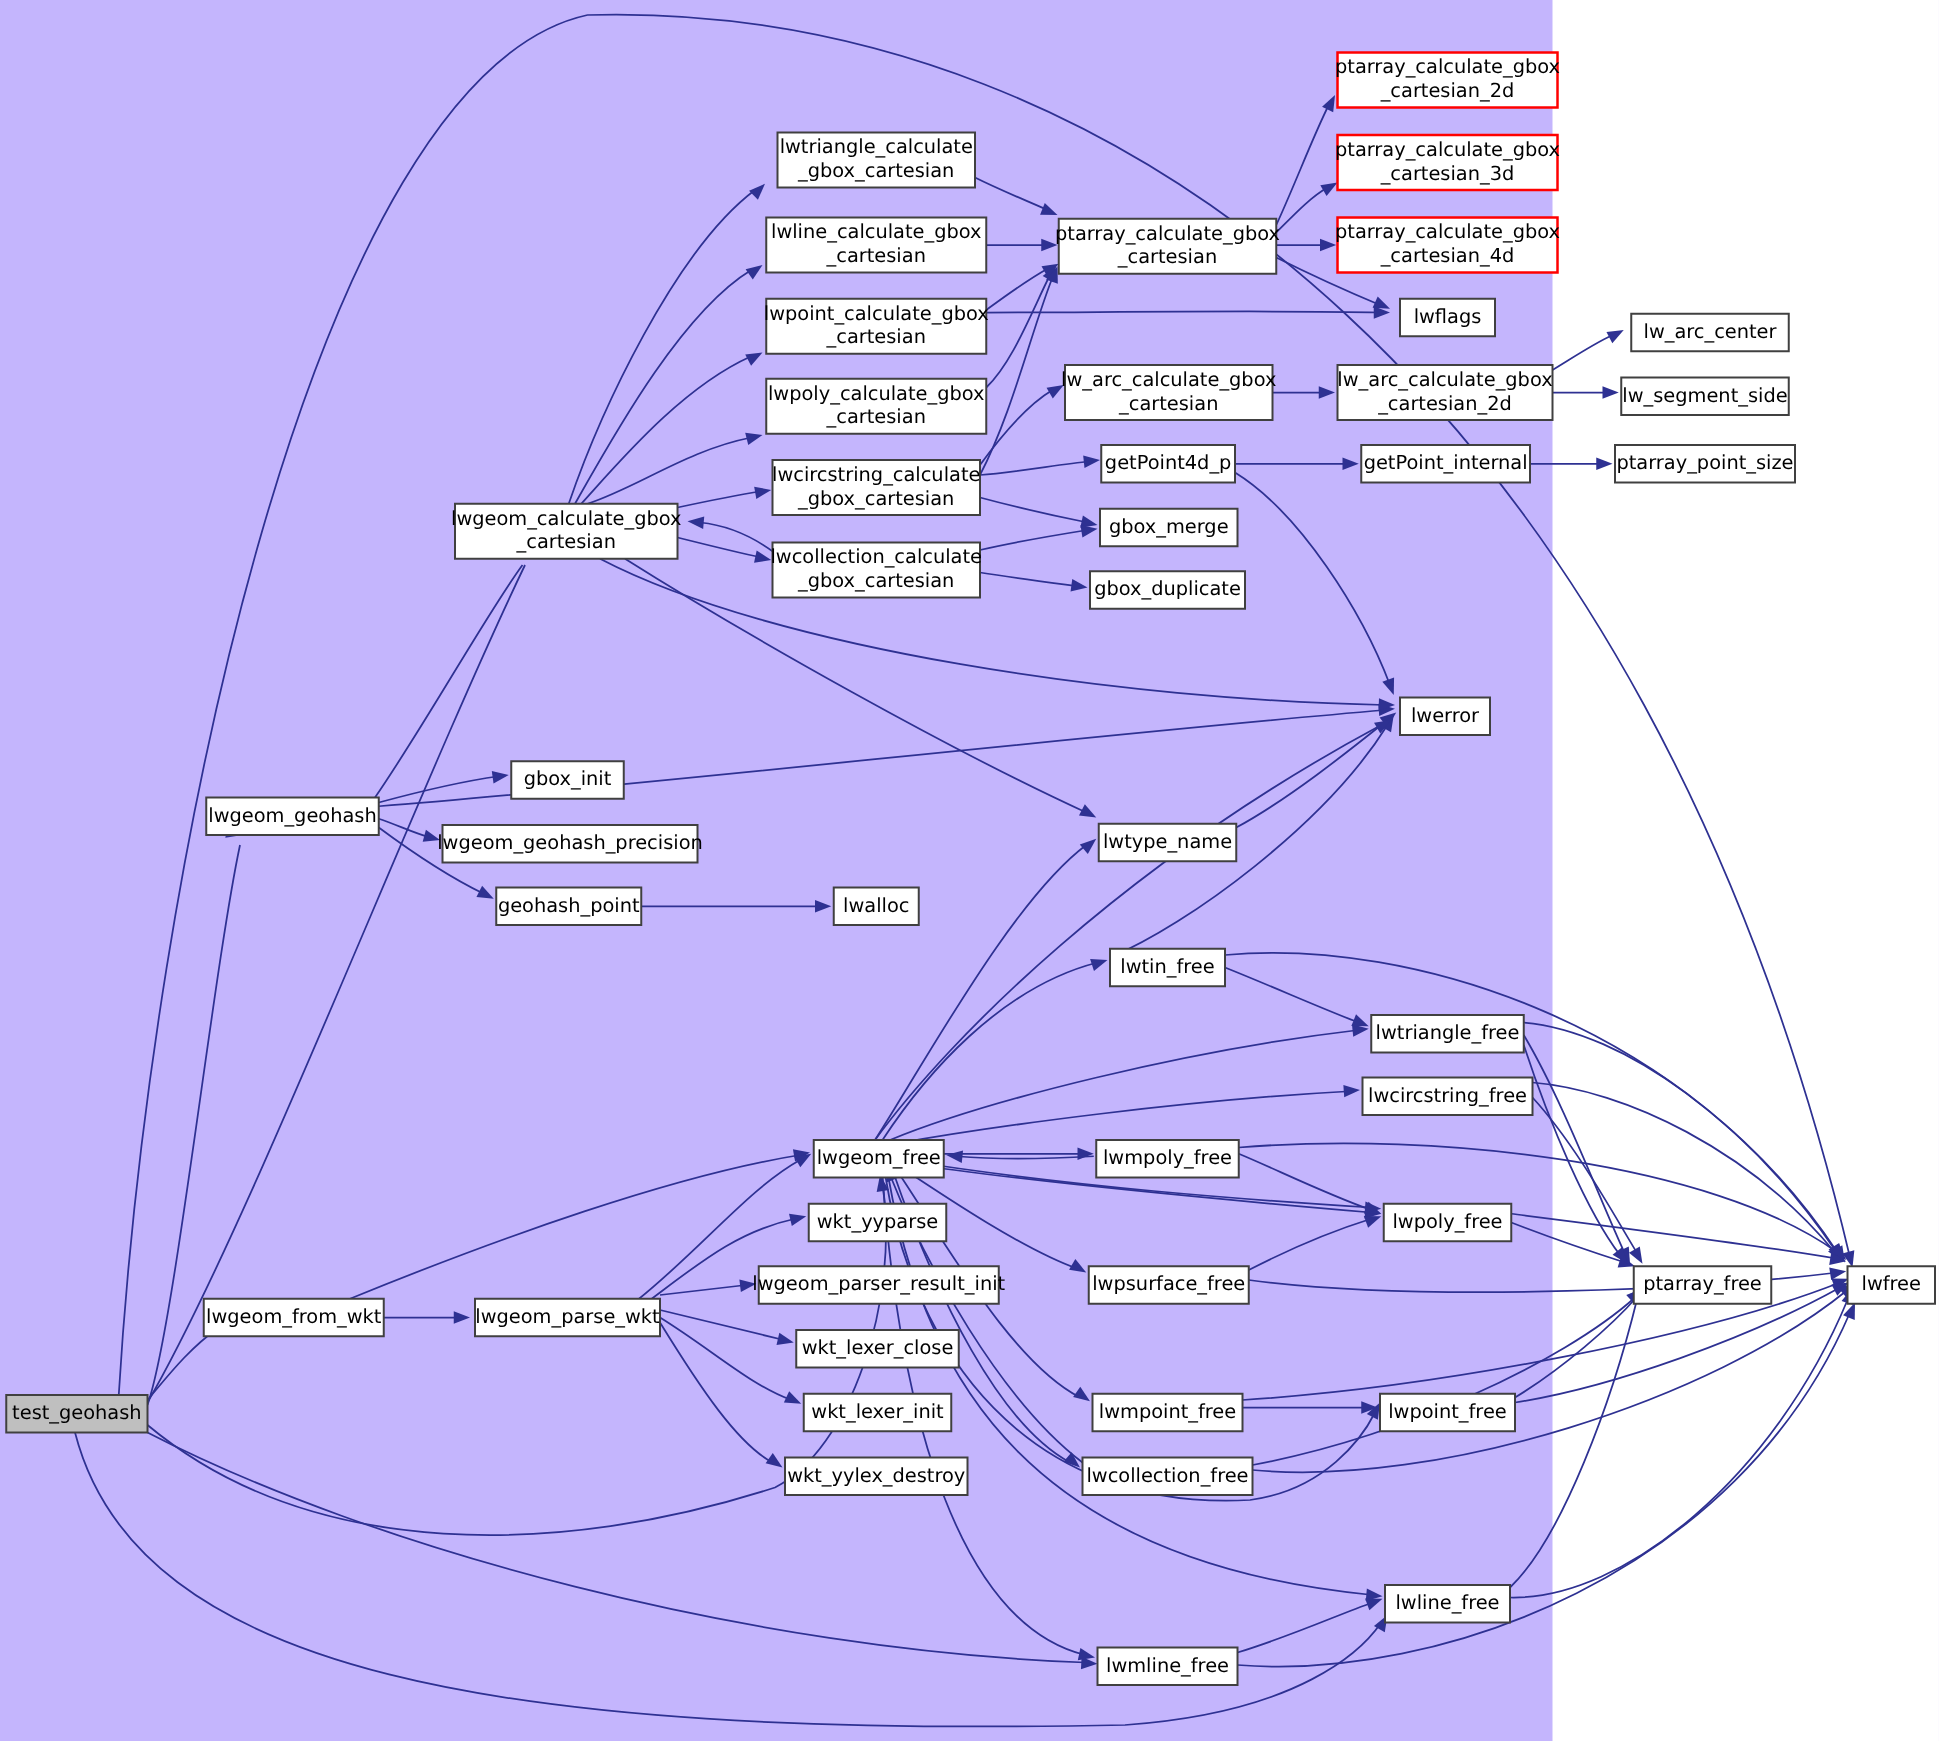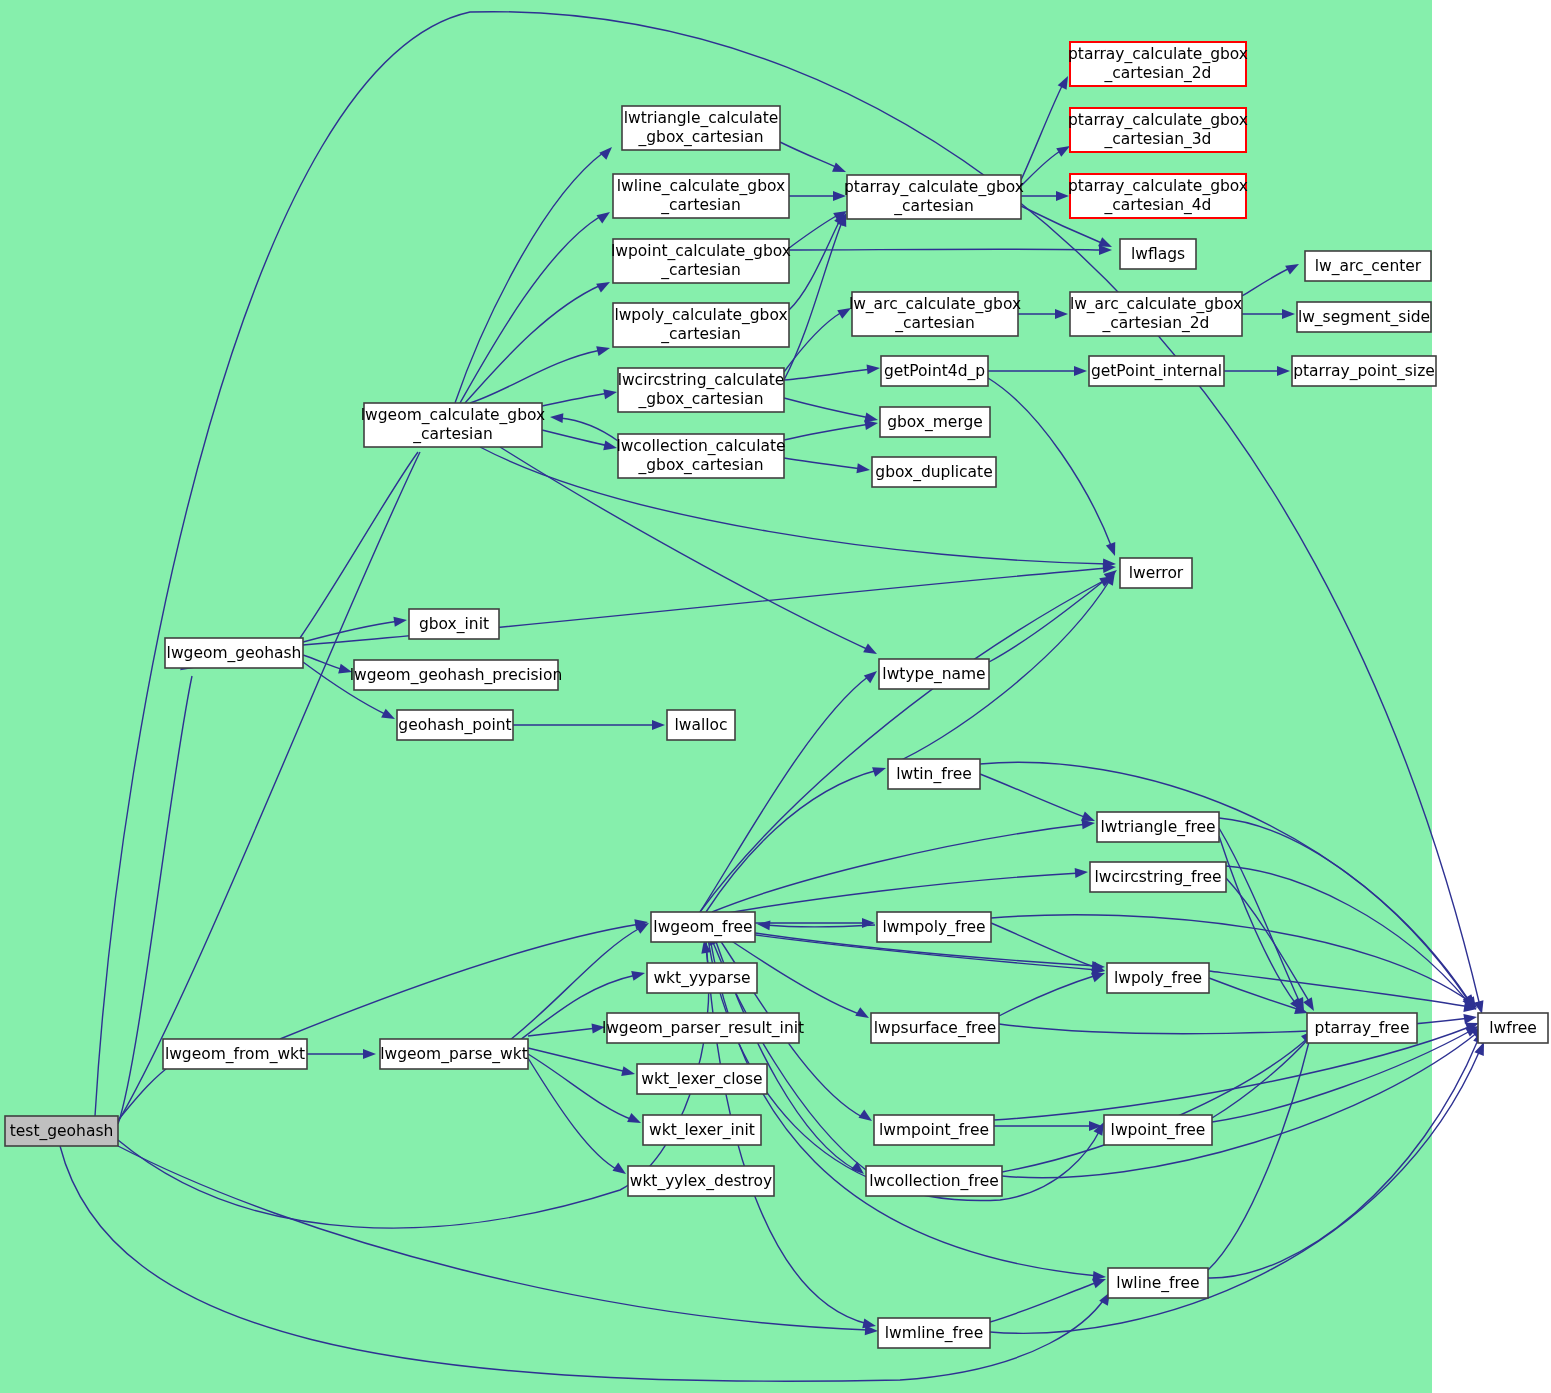--- a/index.html
+++ b/index.html
@@ -2,23 +2,23 @@
 <html><head>
 <meta charset="utf-8">
 <style>
   html, body {
     margin: 0;
     padding: 0;
     background: #ffffff;
   }
   #canvas {
     position: relative;
-    width: 1432px;
+    width: 1242px;
     height: 1393px;
-    background: #86efac;
+    background: #c4b5fd;
     font-family: "DejaVu Sans", "Liberation Sans", sans-serif;
   }
   svg.graph {
     position: absolute;
     top: 0;
     left: 0;
     width: 1551px;
     height: 1393px;
   }
   .edge {

